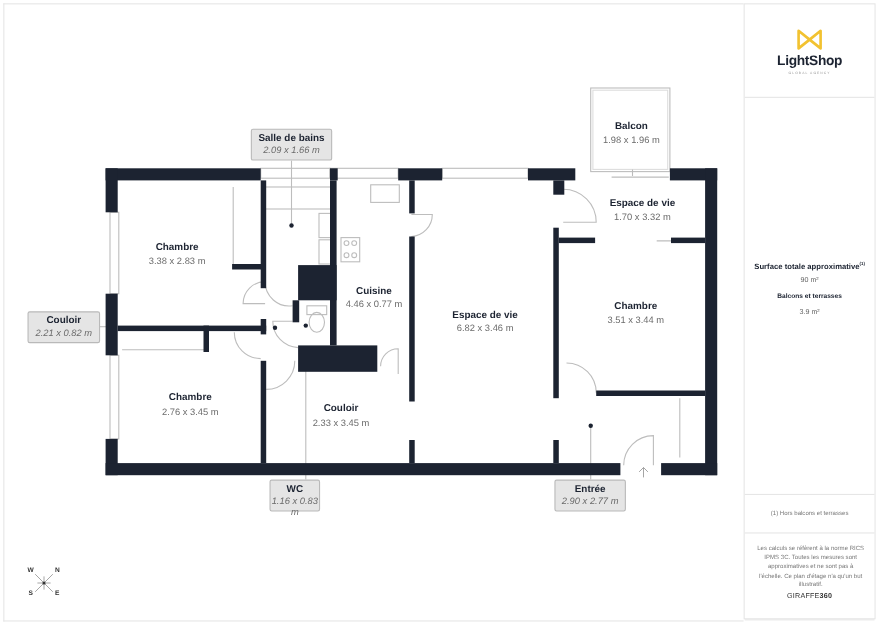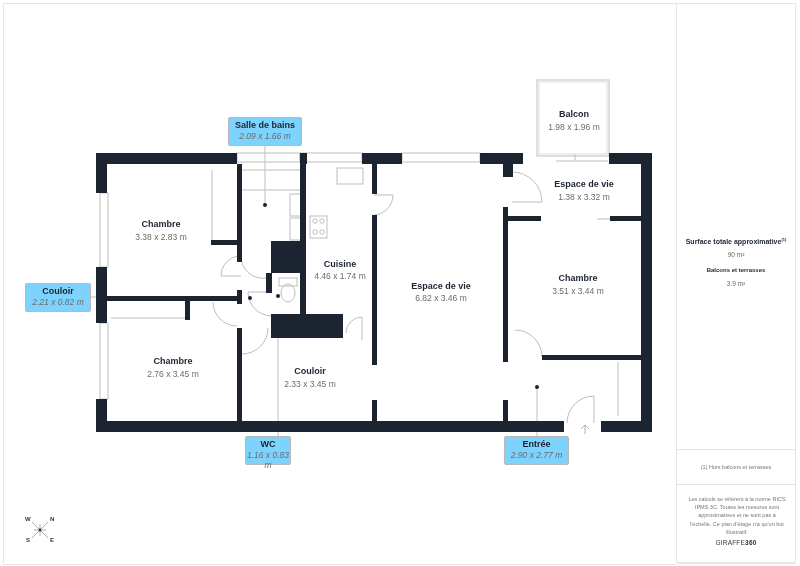--- a/index.html
+++ b/index.html
@@ -17,21 +17,21 @@
   .area .v1{position:absolute;top:162px;left:0;width:100%;font-size:6.5px;color:#666;}
   .area .t2{position:absolute;top:178px;left:0;width:100%;font-size:6px;font-weight:bold;}
   .area .v2{position:absolute;top:191px;left:0;width:100%;font-size:6.5px;color:#666;}
   .note{top:446px;height:35px;}
   .note span{position:absolute;top:14px;left:0;width:100%;font-size:5.5px;color:#777;}
   .disc{top:481px;height:79px;border-bottom:none;}
   .disc .txt{position:absolute;top:10px;left:10px;width:100px;font-size:5.5px;line-height:8.2px;color:#777;}
   .disc .brand{position:absolute;top:54px;left:0;width:100%;font-size:6.5px;color:#333;letter-spacing:0.2px;}
   .disc .brand b{font-weight:bold;}
   svg.plan{position:absolute;left:0;top:0;}
-  .lbl{position:absolute;background:#7dd3fc;border:1px solid #b9b9b9;border-radius:2px;text-align:center;box-sizing:border-box;}
+  .lbl{position:absolute;background:#e5e5e5;border:1px solid #b9b9b9;border-radius:2px;text-align:center;box-sizing:border-box;}
   .rname{position:absolute;text-align:center;font-size:9px;font-weight:bold;color:#1c2331;white-space:nowrap;transform:translateX(-50%);}
   .rdim{position:absolute;text-align:left;font-size:8.5px;color:#6b6b6b;white-space:nowrap;transform:translateX(-50%);}
   .lbl .n{display:block;font-size:9px;font-weight:bold;color:#1c2331;margin-top:2px;}
   .lbl .d{display:block;font-size:8.5px;color:#6b6b6b;margin-top:1px;font-style:italic;}
   .compass{position:absolute;left:22px;top:514px;width:36px;height:32px;}
   .compass span{position:absolute;font-size:6px;font-weight:bold;color:#333;}
 </style>
 </head>
 <body>
 
@@ -130,30 +130,30 @@
   <path d="M585 434 L585 425 M581 429 L585 425 L589 429" stroke="#999" stroke-width="0.8" fill="none"></path>
 </svg>
 
 <div class="rname" style="left:161px;top:219px">Chambre</div>
 <div class="rdim" style="left:161px;top:232px">3.38 x 2.83 m</div>
 
 <div class="rname" style="left:173px;top:356px">Chambre</div>
 <div class="rdim" style="left:173px;top:369px">2.76 x 3.45 m</div>
 
 <div class="rname" style="left:340px;top:259px">Cuisine</div>
-<div class="rdim" style="left:340px;top:271px">4.46 x 1.74 m</div>
+<div class="rdim" style="left:340px;top:271px">4.46 x 0.77 m</div>
 
 <div class="rname" style="left:310px;top:366px">Couloir</div>
 <div class="rdim" style="left:310px;top:379px">2.33 x 3.45 m</div>
 
 <div class="rname" style="left:441px;top:281px">Espace de vie</div>
 <div class="rdim" style="left:441px;top:293px">6.82 x 3.46 m</div>
 
 <div class="rname" style="left:584px;top:179px">Espace de vie</div>
-<div class="rdim" style="left:584px;top:192px">1.38 x 3.32 m</div>
+<div class="rdim" style="left:584px;top:192px">1.70 x 3.32 m</div>
 
 <div class="rname" style="left:578px;top:273px">Chambre</div>
 <div class="rdim" style="left:578px;top:286px">3.51 x 3.44 m</div>
 
 <div class="rname" style="left:574px;top:109px">Balcon</div>
 <div class="rdim" style="left:574px;top:122px">1.98 x 1.96 m</div>
 
 <div class="lbl" style="left:228px;top:117px;width:74px;height:29px">
   <span class="n">Salle de bains</span>
   <span class="d">2.09 x 1.66 m</span>
@@ -181,20 +181,27 @@
     </g>
     <circle cx="18" cy="16" r="1.4" fill="#333"></circle>
   </svg>
   <span style="left:3px;top:2px">W</span>
   <span style="left:28px;top:2px">N</span>
   <span style="left:4px;top:23px">S</span>
   <span style="left:28px;top:23px">E</span>
 </div>
 
 <div class="side">
+  <div class="sec logo">
+    <svg class="mark" width="24" height="20" viewBox="0 0 24 20">
+      <path d="M2 2 L12 10 L22 2 L22 18 L12 10 L2 18 Z" fill="none" stroke="#f2c230" stroke-width="2.4" stroke-linejoin="round"></path>
+    </svg>
+    <div class="name">LightShop</div>
+    <div class="sub">GLOBAL AGENCY</div>
+  </div>
   <div class="sec area">
     <div class="t1"><span>Surface totale approximative</span><sup>(1)</sup></div>
     <div class="v1">90 m²</div>
     <div class="t2">Balcons et terrasses</div>
     <div class="v2">3.9 m²</div>
   </div>
   <div class="sec note">
     <span>(1) Hors balcons et terrasses</span>
   </div>
   <div class="sec disc">

